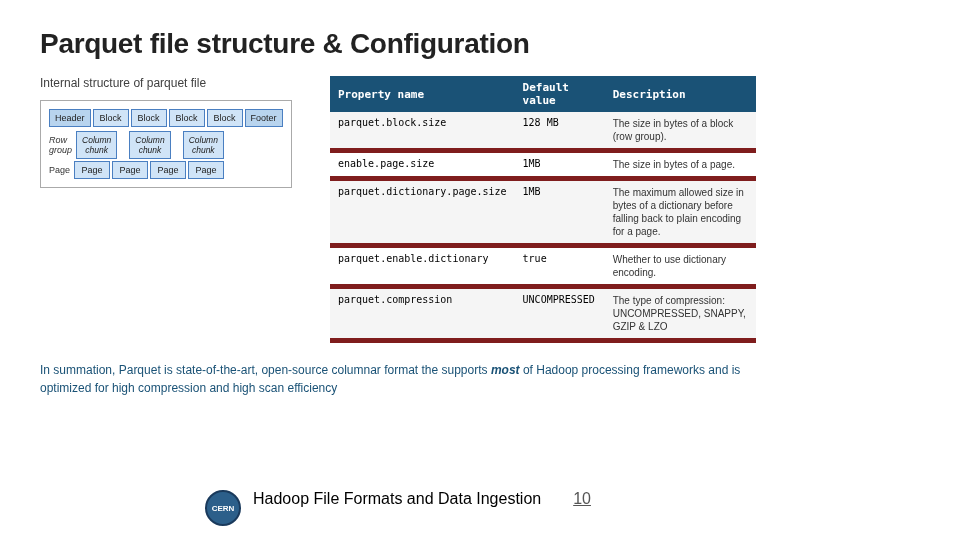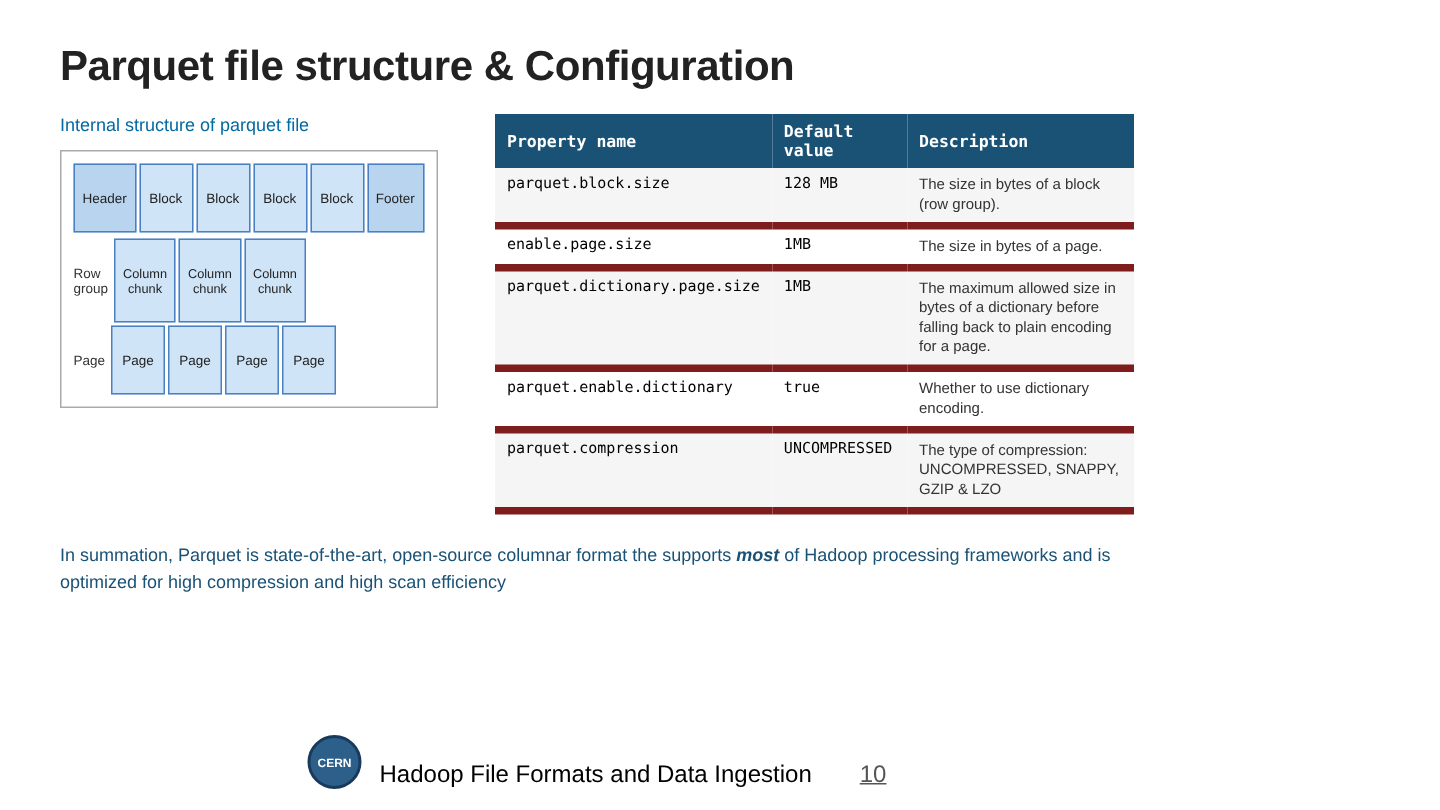--- a/index.html
+++ b/index.html
@@ -34,35 +34,35 @@
       gap: 30px;
       align-items: flex-start;
     }
 
     .left-panel {
       flex: 0 0 260px;
     }
 
     .left-label {
       font-size: 12px;
-      color: #0369a1;
+      color: #404040;
       margin-bottom: 10px;
     }
 
     .diagram-row {
       display: flex;
       gap: 2px;
       margin-bottom: 2px;
     }
 
     .diagram-cell {
       border: 1px solid #4a7fc1;
       background: #d0e4f7;
       text-align: center;
-      padding: 17px 5px;
+      padding: 3px 5px;
       font-size: 9px;
       color: #222;
       min-width: 36px;
     }
 
     .diagram-cell.header-cell {
       background: #b8d4ee;
     }
 
     .diagram-cell.footer-cell {
@@ -156,21 +156,21 @@
       font-weight: bold;
     }
 
     .footer {
       position: absolute;
       bottom: 14px;
       left: 0;
       right: 0;
       display: flex;
       justify-content: center;
-      align-items: flex-end;
+      align-items: flex-start;
       gap: 12px;
     }
 
     .footer-logo {
       width: 36px;
       height: 36px;
       border-radius: 50%;
       background: #2c5f8a;
       display: flex;
       align-items: center;
@@ -216,23 +216,23 @@
         <div class="diagram-row">
           <div class="diagram-cell header-cell">Header</div>
           <div class="diagram-cell">Block</div>
           <div class="diagram-cell">Block</div>
           <div class="diagram-cell">Block</div>
           <div class="diagram-cell">Block</div>
           <div class="diagram-cell footer-cell">Footer</div>
         </div>
 
         
-        <div style="display:flex; align-items:center; margin-top:4px; margin-bottom:2px;">
+        <div style="display:flex; align-items:center; margin-top:4px; margin-bottom:2px;font-style:italic;">
           <div class="diagram-label">Row<br>group</div>
-          <div style="display:flex; gap:2px;">
+          <div style="display:flex; gap:12px;">
             <div class="diagram-cell" style="font-size:8.5px; line-height:1.2;">Column<br>chunk</div>
             <div class="diagram-cell" style="font-size:8.5px; line-height:1.2;">Column<br>chunk</div>
             <div class="diagram-cell" style="font-size:8.5px; line-height:1.2;">Column<br>chunk</div>
           </div>
         </div>
 
         
         <div style="display:flex; align-items:center; margin-top:2px;">
           <div class="diagram-label">Page</div>
           <div style="display:flex; gap:2px;">

